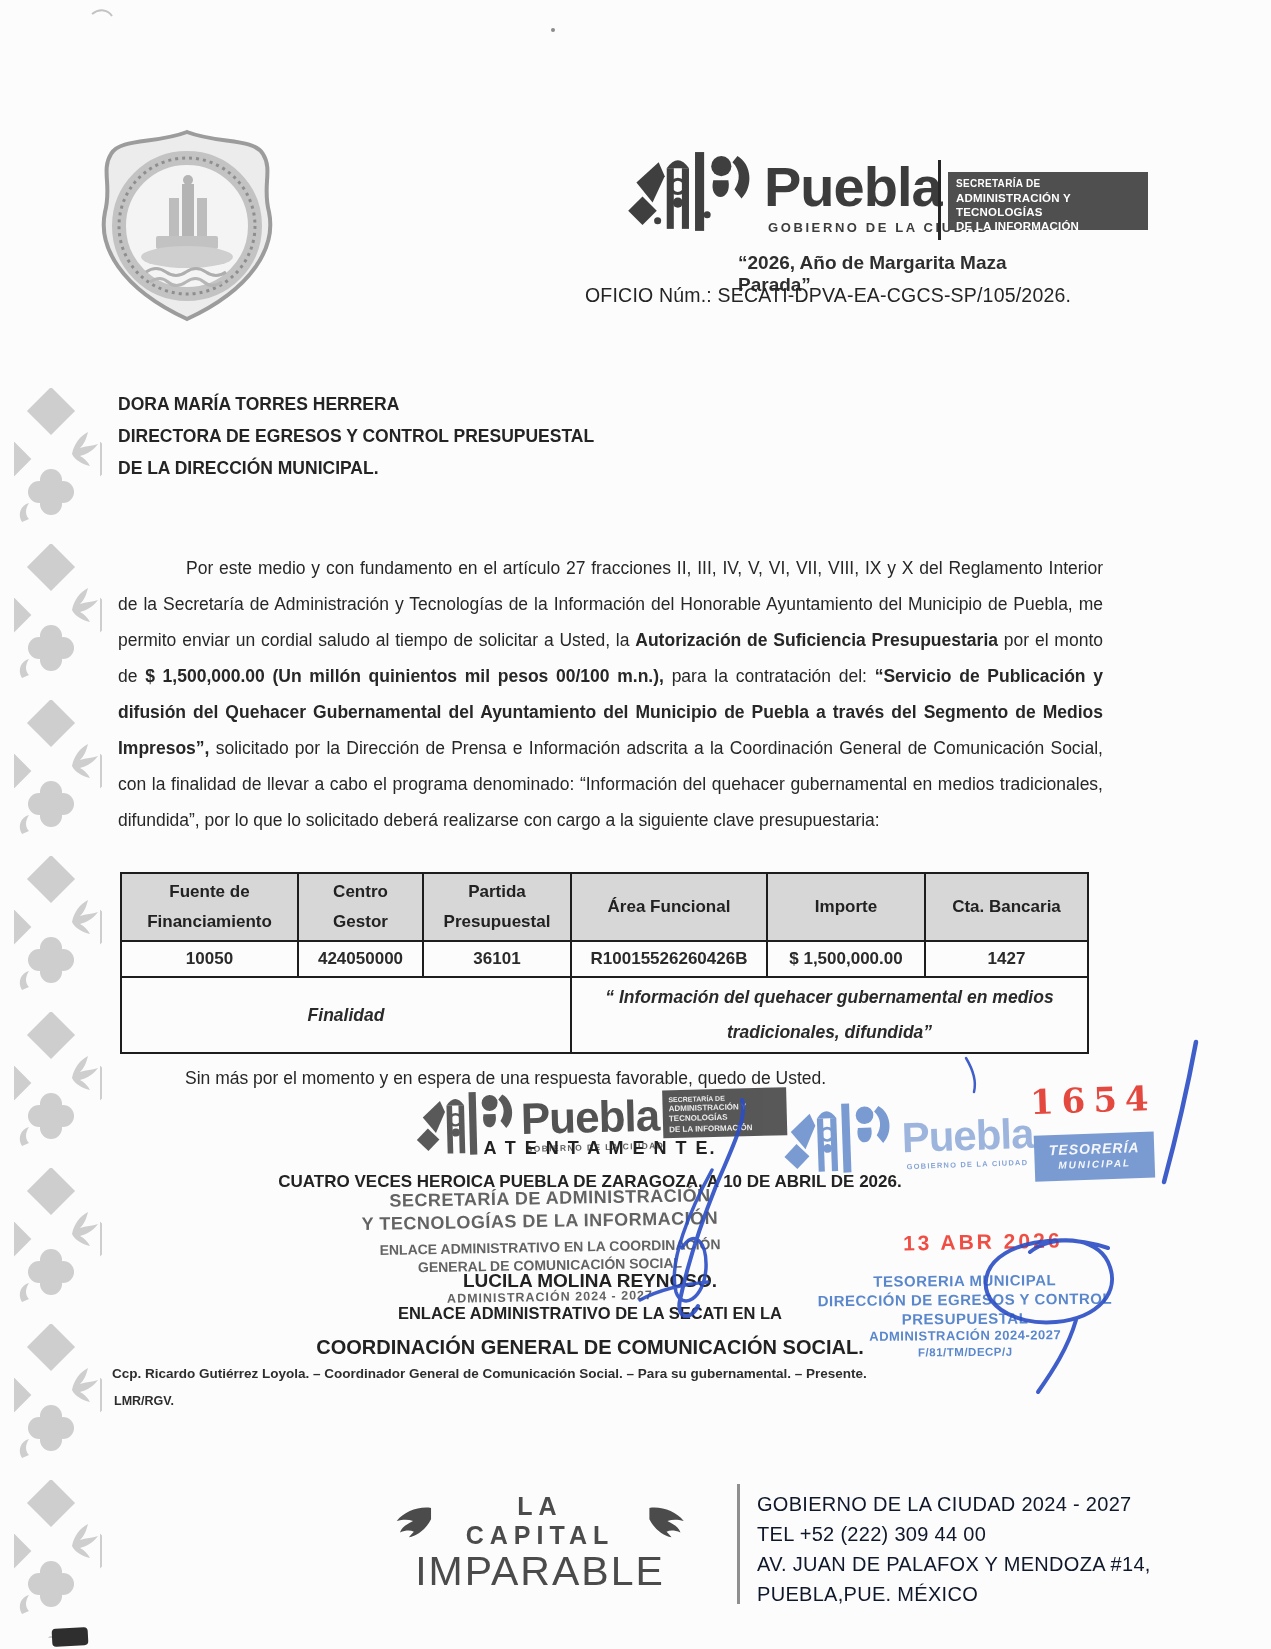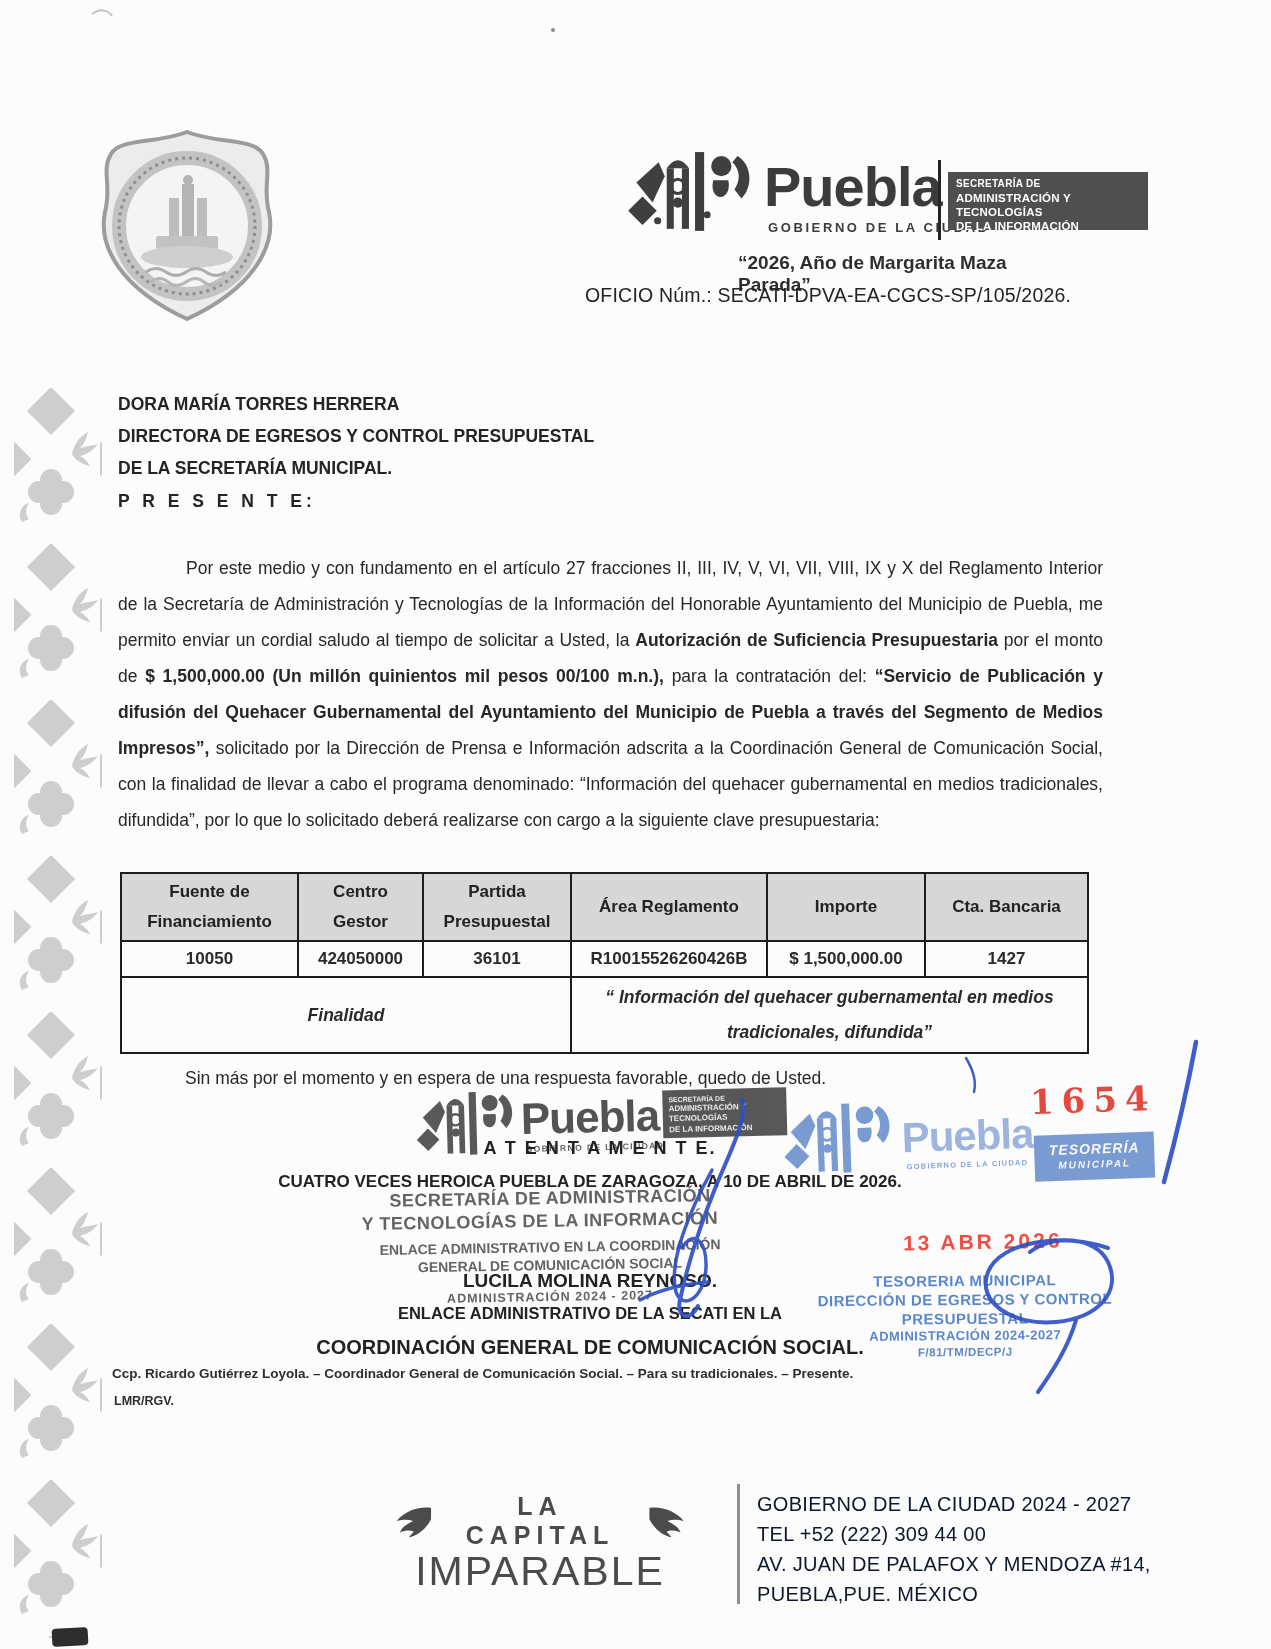--- a/index.html
+++ b/index.html
@@ -164,41 +164,40 @@
     <div class="bl3">DE LA INFORMACIÓN</div>
   </div>
 </div>
 
 <div class="abs year-legend">“2026, Año de Margarita Maza Parada”</div>
 <div class="abs oficio">OFICIO Núm.: SECATI-DPVA-EA-CGCS-SP/105/2026.</div>
 
 <div class="abs addr">
   <div>DORA MARÍA TORRES HERRERA</div>
   <div>DIRECTORA DE EGRESOS Y CONTROL PRESUPUESTAL</div>
-  <div>DE LA SECRETARÍA MUNICIPAL.</div>
-  <div class="salut">P R E S E N T E:</div>
+  <div>DE LA DIRECCIÓN MUNICIPAL.</div>
 </div>
 
 <p class="abs body-par"><span>Por este medio y con fundamento en el artículo 27 fracciones II, III, IV, V, VI, VII, VIII, IX y X del Reglamento Interior de la Secretaría de Administración y Tecnologías de la Información del Honorable Ayuntamiento del Municipio de Puebla, me permito enviar un cordial saludo al tiempo de solicitar a Usted, la </span><span class="b">Autorización de Suficiencia Presupuestaria</span><span> por el monto de </span><span class="b">$ 1,500,000.00 (Un millón quinientos mil pesos 00/100 m.n.),</span><span> para la contratación del: </span><span class="b">“Servicio de Publicación y difusión del Quehacer Gubernamental del Ayuntamiento del Municipio de Puebla a través del Segmento de Medios Impresos”,</span><span> solicitado por la Dirección de Prensa e Información adscrita a la Coordinación General de Comunicación Social, con la finalidad de llevar a cabo el programa denominado: “Información del quehacer gubernamental en medios tradicionales, difundida”, por lo que lo solicitado deberá realizarse con cargo a la siguiente clave presupuestaria:</span></p>
 
 <table class="budget">
   <colgroup>
     <col style="width:177px">
       <col style="width:125px">
       <col style="width:148px">
     <col style="width:196px">
       <col style="width:158px">
       <col style="width:163px">
   </colgroup>
   <tbody>
       <tr>
     <th>Fuente de Financiamiento</th>
     <th>Centro Gestor</th>
     <th>Partida Presupuestal</th>
-    <th>Área Reglamento</th>
+    <th>Área Funcional</th>
     <th>Importe</th>
     <th>Cta. Bancaria</th>
   </tr>
   <tr>
     <td class="val">10050</td>
     <td class="val">424050000</td>
     <td class="val">36101</td>
     <td class="val">R10015526260426B</td>
     <td class="val">$ 1,500,000.00</td>
     <td class="val">1427</td>
@@ -277,21 +276,21 @@
 <div class="abs date-red">13 ABR 2026</div>
 
 <div class="abs stamp-blue-text">
   <div class="l l1">TESORERIA MUNICIPAL</div>
   <div class="l l2">DIRECCIÓN DE EGRESOS Y CONTROL</div>
   <div class="l l3">PRESUPUESTAL</div>
   <div class="l l4">ADMINISTRACIÓN 2024-2027</div>
   <div class="l l5">F/81/TM/DECP/J</div>
 </div>
 
-<div class="abs cc1">Ccp. Ricardo Gutiérrez Loyola. – Coordinador General de Comunicación Social. – Para su tradicionales. – Presente.</div>
+<div class="abs cc1">Ccp. Ricardo Gutiérrez Loyola. – Coordinador General de Comunicación Social. – Para su gubernamental. – Presente.</div>
 <div class="abs cc2">LMR/RGV.</div>
 
 <div class="abs cap-logo">
   <div class="cap-top">
     <svg width="44" height="36" viewBox="0 0 46 44" aria-hidden="true">
       <path fill="#4b4b4b" d="M46 6 C30 4 14 10 4 22 C12 20 18 20 24 22 C16 26 10 30 8 36 C15 33 21 33 25 35 C22 38 20 40 19 42 C29 40 40 32 46 20 Z"></path>
     </svg>
     <span class="txt">LA CAPITAL</span>
     <svg width="44" height="36" viewBox="0 0 46 44" aria-hidden="true">
       <g transform="scale(-1,1) translate(-46,0)">

